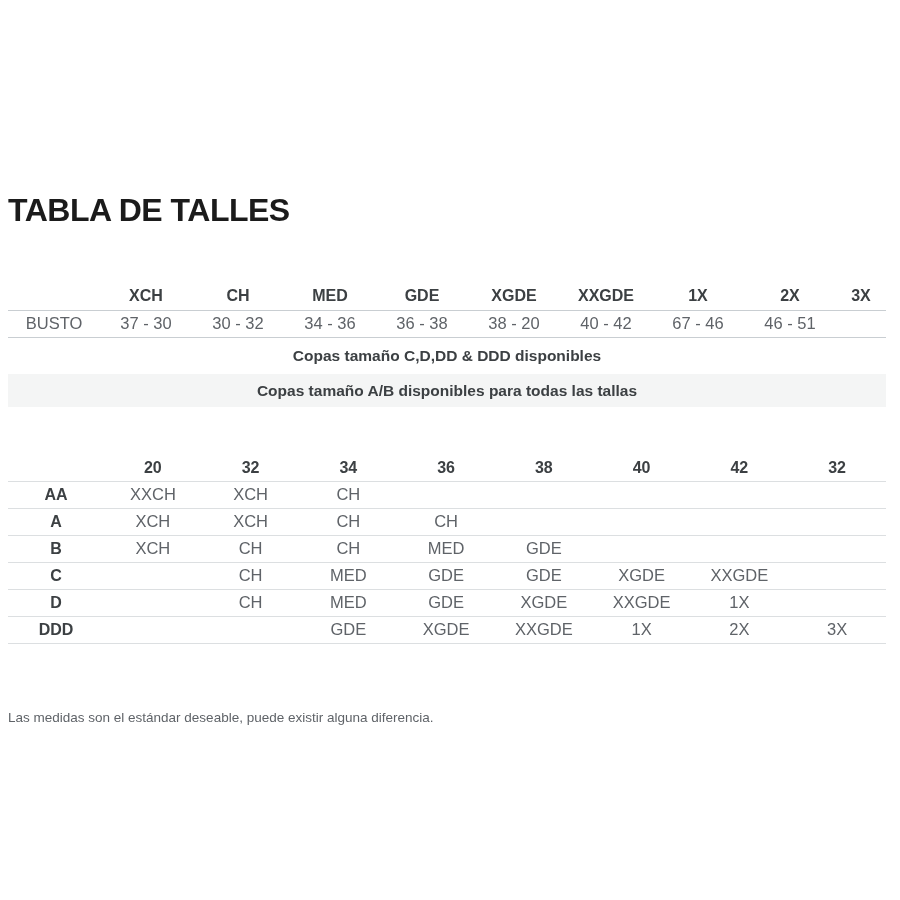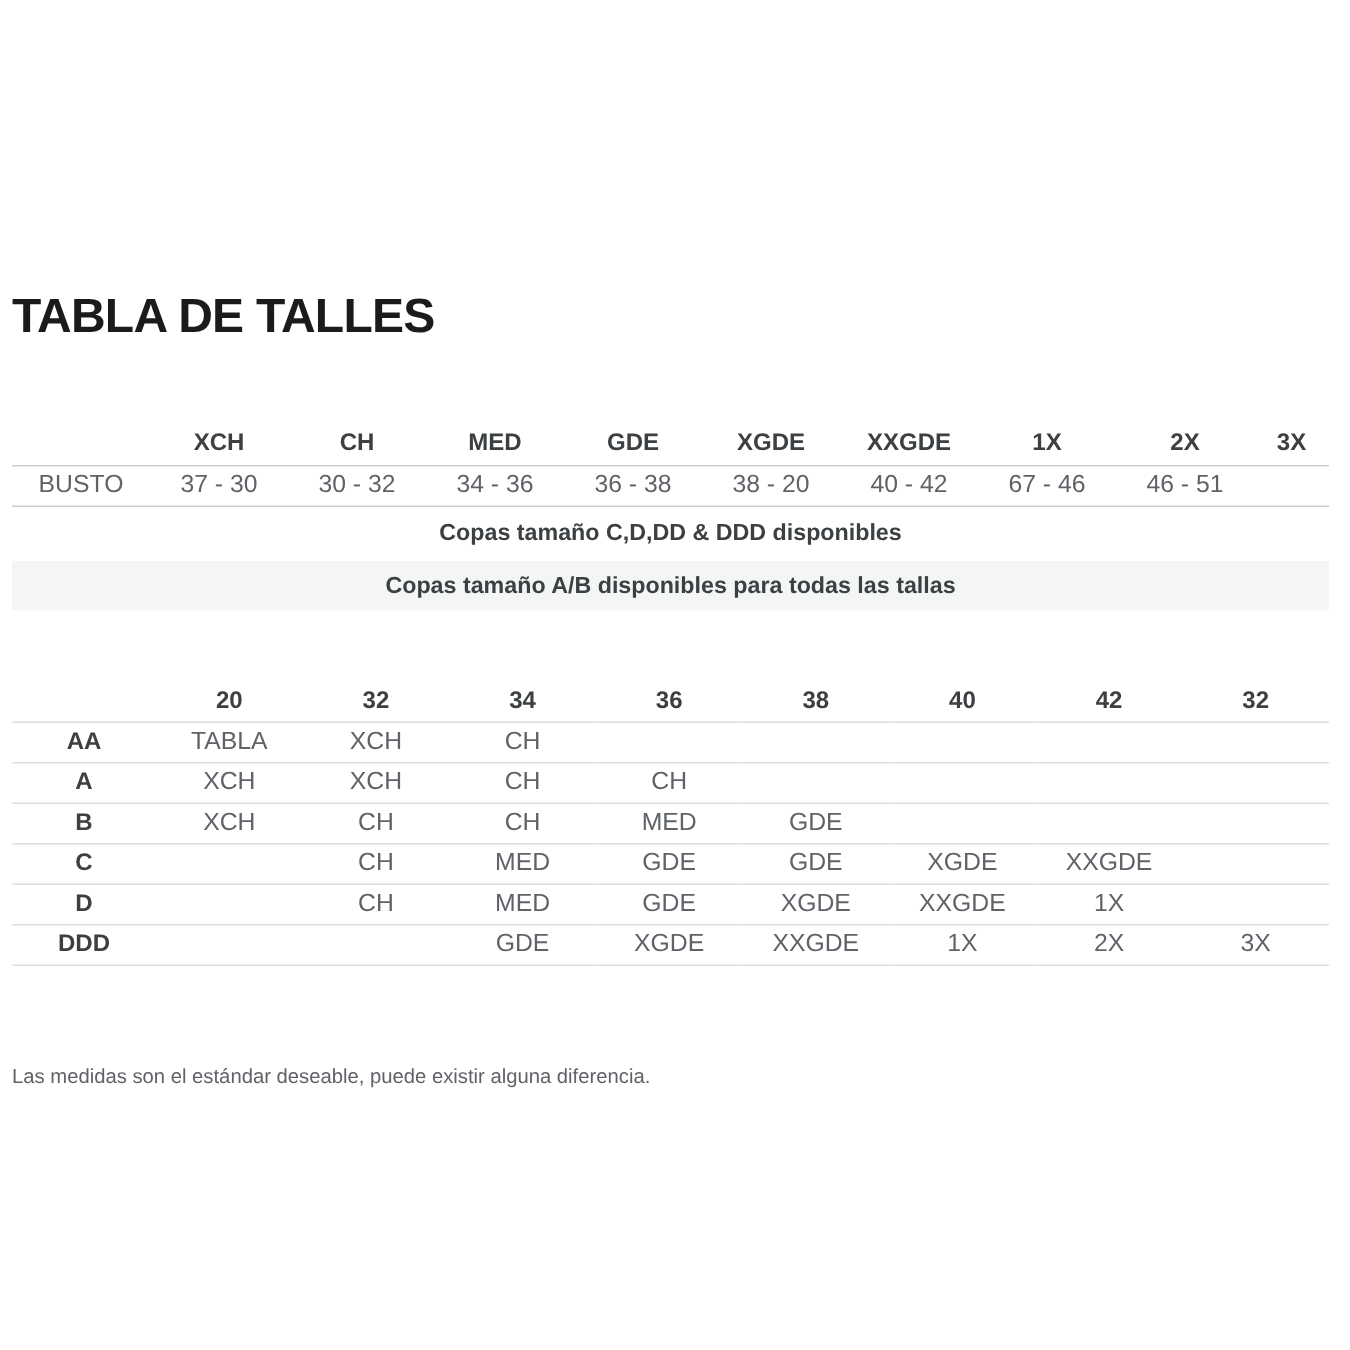--- a/index.html
+++ b/index.html
@@ -152,21 +152,21 @@
           <th>38</th>
           <th>40</th>
           <th>42</th>
           <th>32</th>
         </tr>
     </thead>
     <tbody>
 
     <tr>
           <td class="cuplabel">AA</td>
-          <td>TABLA</td>
+          <td>XXCH</td>
           <td>XCH</td>
           <td>CH</td>
           <td></td>
           <td></td>
           <td></td>
           <td></td>
           <td></td>
         </tr>
         <tr>
           <td class="cuplabel">A</td>

